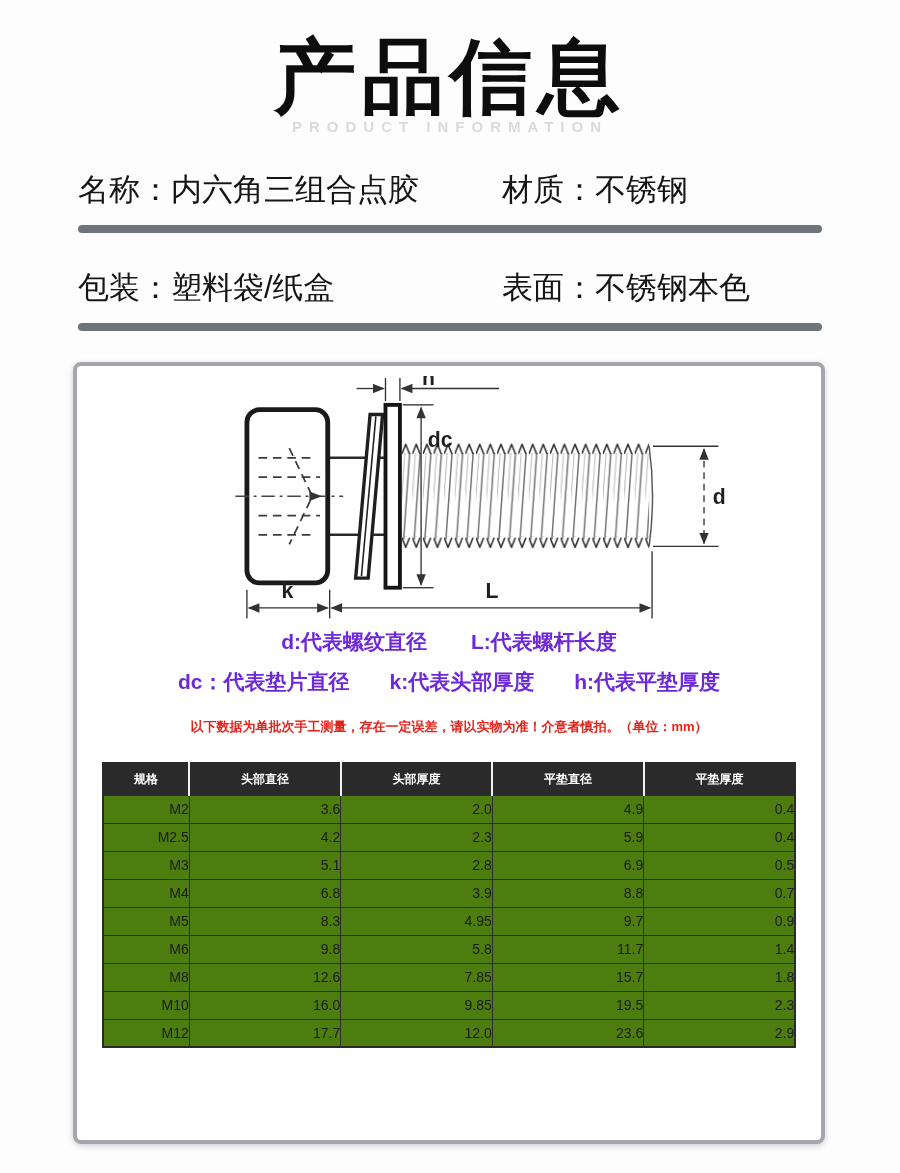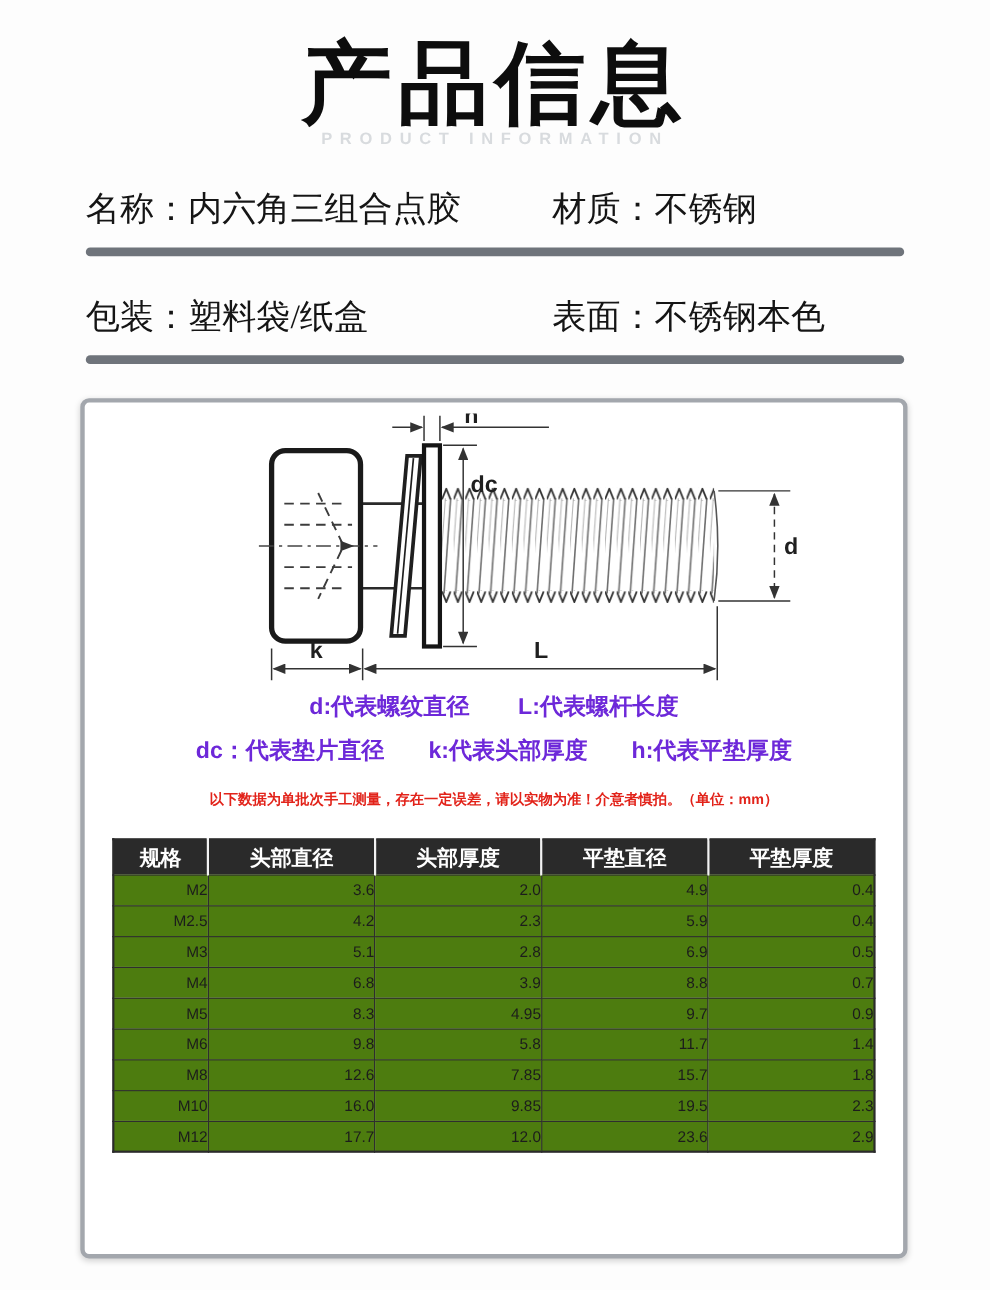--- a/index.html
+++ b/index.html
@@ -13,21 +13,21 @@
   .hdr { text-align:center; padding-top:30px; }
   .hdr-title {
     font-size:82px; font-weight:900; letter-spacing:6px;
     color:#0d0d0d; line-height:1.15;
   }
   .hdr-sub {
     margin-top:-6px; font-size:15px; font-weight:700;
     letter-spacing:7px; color:#d8dbde;
   }
   
-  .info { margin:26px 78px 0 78px;font-family:Liberation Serif, serif; }
+  .info { margin:26px 78px 0 78px; }
   .info-row {
     display:grid; grid-template-columns:57% 43%;
     font-size:31px; color:#151515; font-weight:500;
     padding:8px 0 14px 0;
   }
   .divider {
     height:8px; background:#6f747b; border-radius:4px;
     margin:0 78px; 
   }
   
@@ -60,21 +60,21 @@
   
   table.spec {
     width:97%; margin:26px auto 0 auto;
     border-collapse:collapse; table-layout:fixed;
     border:2px solid #2b2b2b;
   }
   table.spec col.c0 { width:12.5%; }
   table.spec col.cx { width:21.875%; }
   table.spec thead th {
     background:#2a2a2a; color:#ffffff;
-    font-size:19px; font-weight:700;
+    font-size:12px; font-weight:700;
     height:32px; border-left:2px solid #f2f2f2;
   }
   table.spec thead th:first-child { border-left:none; }
   table.spec tbody td {
     text-align:right; font-size:14px; color:#1c1c1c;
     height:28px; background:#4d7c0f;
     border:1.5px solid #2e2e2e;
   }
 </style>
 </head>

